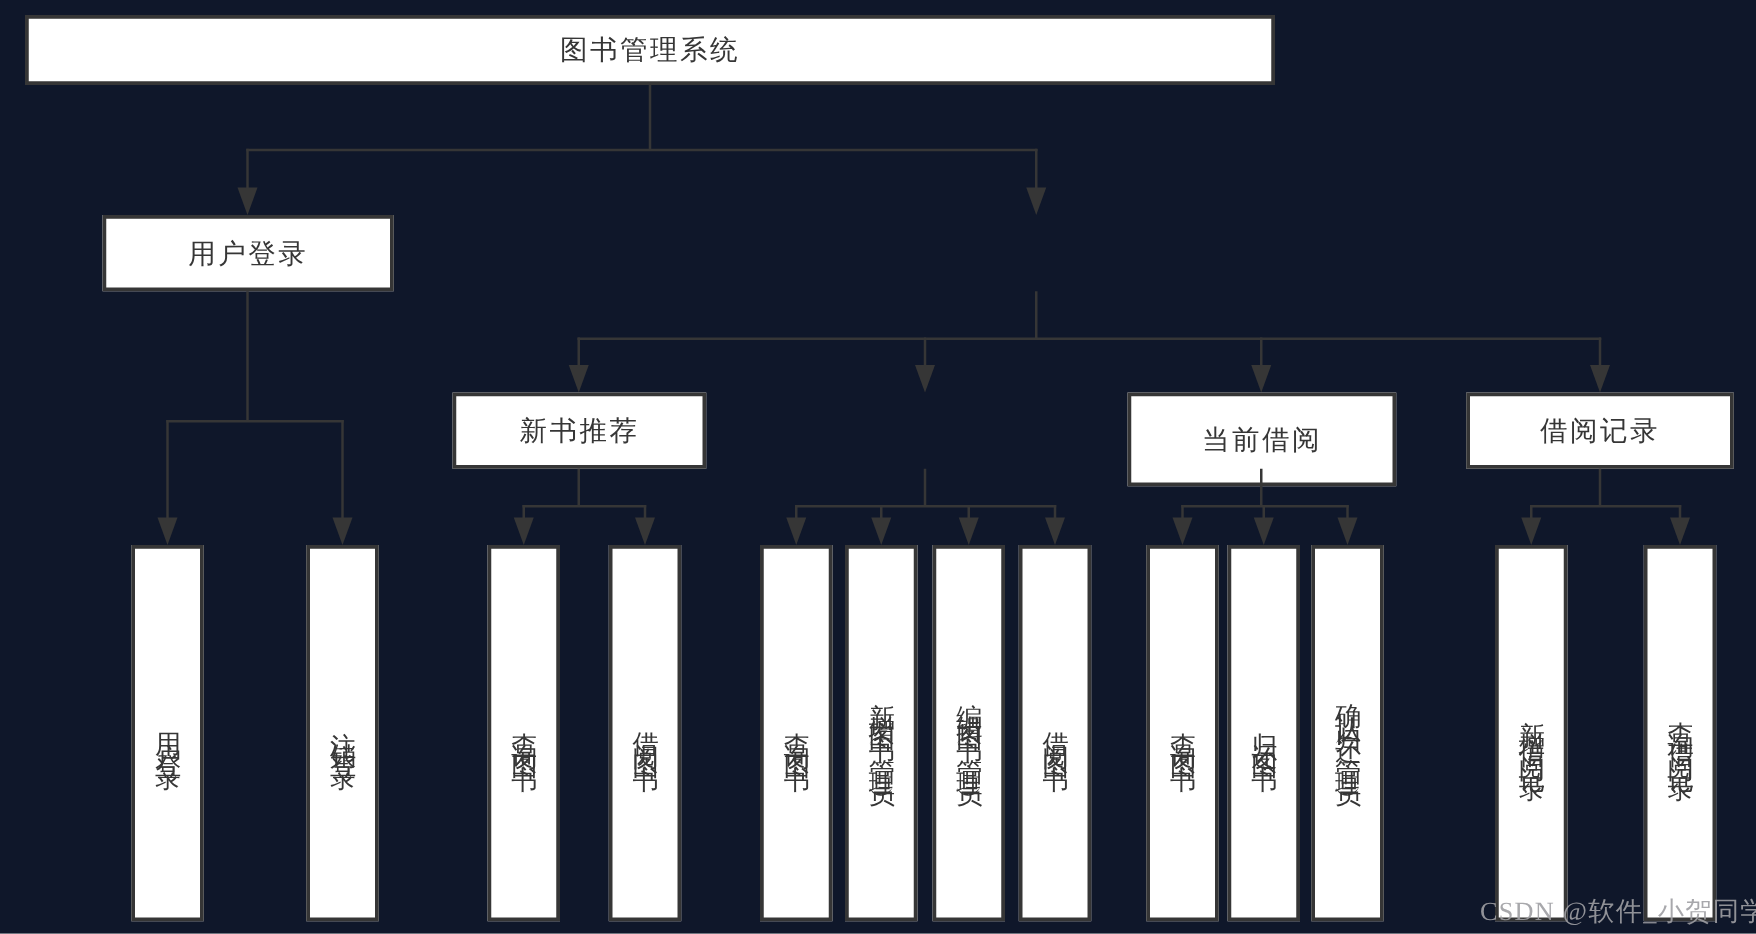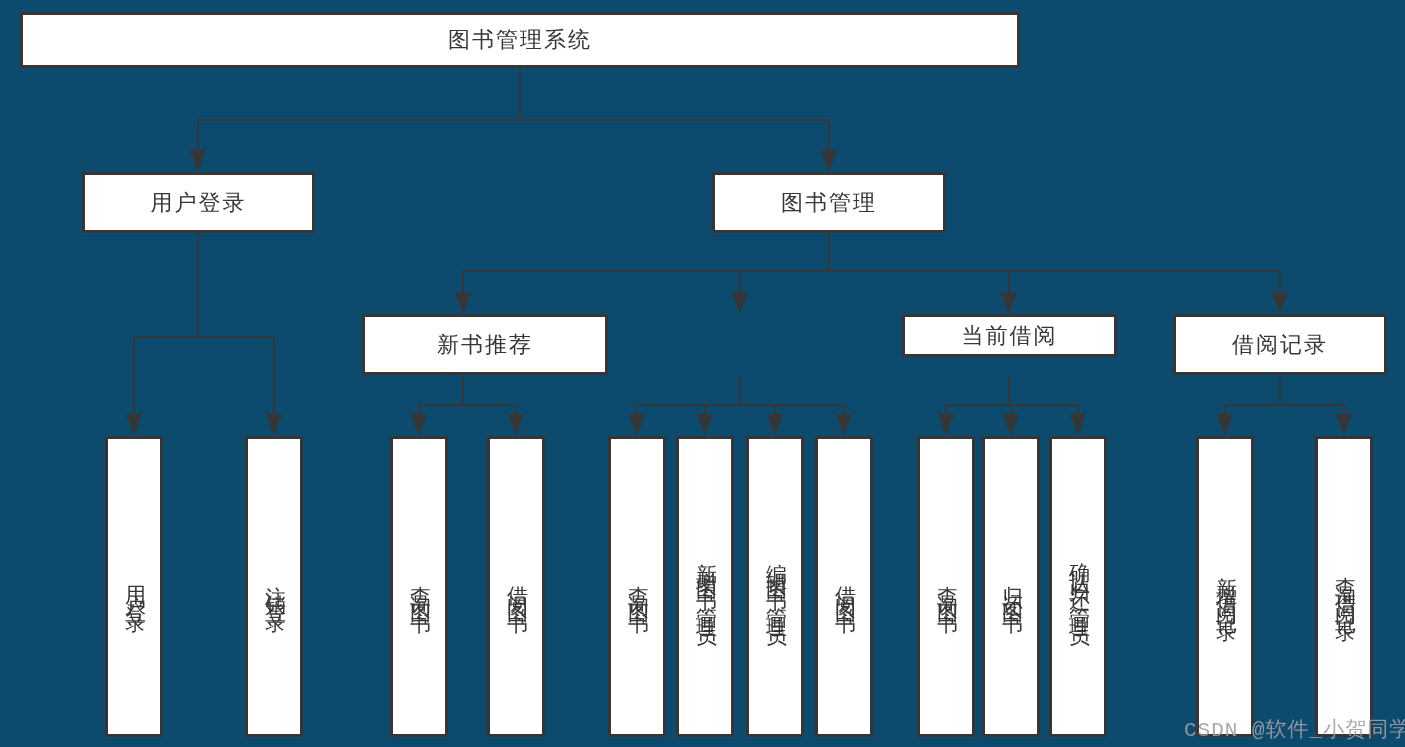--- a/index.html
+++ b/index.html
@@ -1,18 +1,18 @@
 <!DOCTYPE html>
 <html><head>
 <meta charset="utf-8">
 <style>
   html,body{margin:0;padding:0;background:#ffffff;}
   .stage{
-    position:relative;width:1405px;height:747px;background:#0c4a6e;
-    font-family:Liberation Mono, monospace;color:#363636;overflow:hidden;
+    position:relative;width:1405px;height:747px;background:#0f172a;
+    font-family:Liberation Serif, serif;color:#363636;overflow:hidden;
   }
   .box{
     position:absolute;border:3px solid #363636;background:#ffffff;
     display:flex;align-items:center;justify-content:center;
     font-size:22px;letter-spacing:2px;box-sizing:border-box;
     color:#363636;white-space:nowrap;
   }
   .vbox{
     writing-mode:vertical-rl;text-orientation:mixed;
     font-size:21px;letter-spacing:9px;line-height:1;
@@ -39,42 +39,41 @@
   <div class="box" style="left:20px;top:12px;width:1000px;height:56px;">图书管理系统</div>
 
   <div class="vline" style="left:519px;top:68px;height:52px;"></div>
   <div class="hline" style="left:197px;top:119px;width:633px;"></div>
   <div class="vline" style="left:197px;top:119px;height:33px;"></div>
   <div class="vline" style="left:828px;top:119px;height:33px;"></div>
   <div class="arrow" style="left:190px;top:150px;"></div>
   <div class="arrow" style="left:821px;top:150px;"></div>
 
   <div class="box" style="left:82px;top:172px;width:233px;height:61px;">用户登录</div>
-  <div class="box" style="left:712px;top:172px;width:234px;height:61px;">图书管理</div>
 
   <div class="vline" style="left:197px;top:233px;height:104px;"></div>
   <div class="hline" style="left:133px;top:336px;width:142px;"></div>
   <div class="vline" style="left:133px;top:336px;height:80px;"></div>
   <div class="vline" style="left:273px;top:336px;height:80px;"></div>
   <div class="arrow" style="left:126px;top:414px;"></div>
   <div class="arrow" style="left:266px;top:414px;"></div>
 
   <div class="vline" style="left:828px;top:233px;height:38px;"></div>
   <div class="hline" style="left:462px;top:270px;width:819px;"></div>
   <div class="vline" style="left:462px;top:270px;height:24px;"></div>
   <div class="vline" style="left:739px;top:270px;height:24px;"></div>
   <div class="vline" style="left:1008px;top:270px;height:24px;"></div>
   <div class="vline" style="left:1279px;top:270px;height:24px;"></div>
   <div class="arrow" style="left:455px;top:292px;"></div>
   <div class="arrow" style="left:732px;top:292px;"></div>
   <div class="arrow" style="left:1001px;top:292px;"></div>
   <div class="arrow" style="left:1272px;top:292px;"></div>
 
-  <div class="box" style="left:362px;top:314px;width:246px;height:61px;">新书推荐</div>
-  <div class="box" style="left:902px;top:314px;width:215px;height:43px;">当前借阅</div>
+  <div class="box" style="left:362px;top:314px;width:203px;height:61px;">新书推荐</div>
+  <div class="box" style="left:902px;top:314px;width:215px;height:75px;">当前借阅</div>
   <div class="box" style="left:1173px;top:314px;width:214px;height:61px;">借阅记录</div>
 
   <div class="vline" style="left:462px;top:375px;height:30px;"></div>
   <div class="hline" style="left:418px;top:404px;width:99px;"></div>
   <div class="vline" style="left:418px;top:404px;height:12px;"></div>
   <div class="vline" style="left:515px;top:404px;height:12px;"></div>
   <div class="arrow" style="left:411px;top:414px;"></div>
   <div class="arrow" style="left:508px;top:414px;"></div>
 
   <div class="vline" style="left:739px;top:375px;height:30px;"></div>

